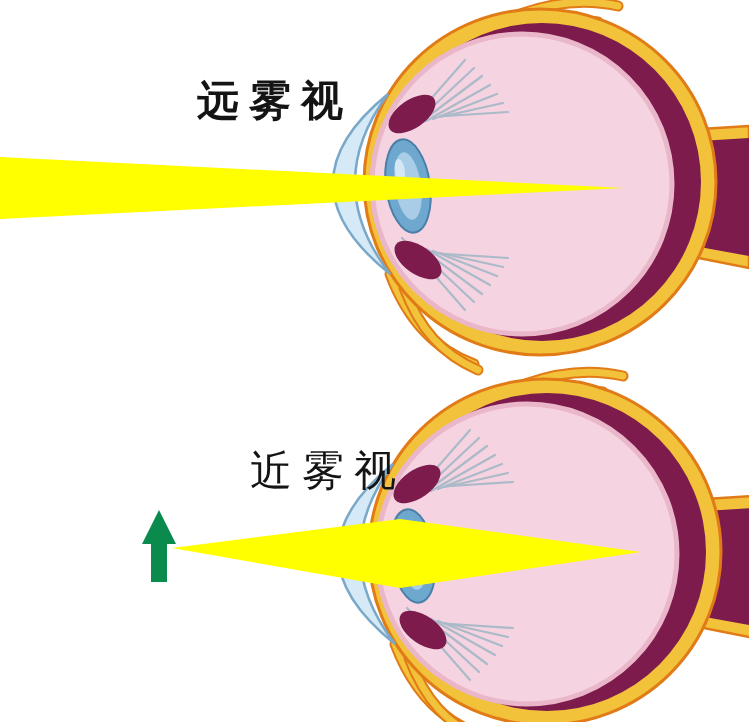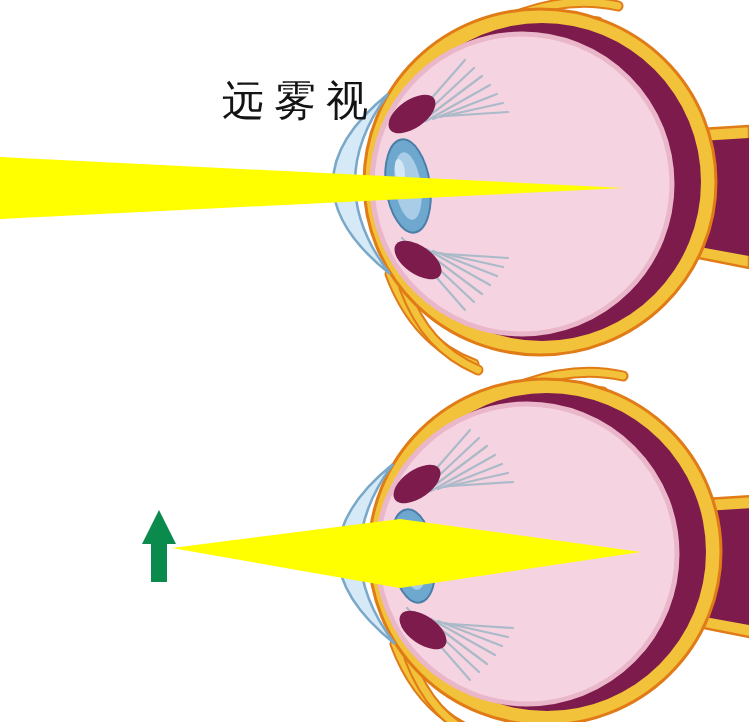--- a/index.html
+++ b/index.html
@@ -13,21 +13,21 @@
   .label{
     position:absolute;
     font-family:"Liberation Serif", serif;
     font-size:42px;
     font-weight:400;
     color:var(--c-label,#141414);
     letter-spacing:10px;
     white-space:nowrap;
     line-height:1;
   }
-  .label-top{left:222px;top:80px;}
+  .label-top{left:197px;top:80px;font-weight:bold;}
   .label-bottom{left:250px;top:450px;}
   svg{position:absolute;left:0;top:0;}
 </style>
 </head>
 <body>
 
 <div class="stage">
 
   <svg width="749" height="722" viewBox="0 0 749 722">
     <defs>
@@ -103,13 +103,14 @@
 
     <polygon points="172,548 400,519 641,552 400,588" fill="var(--c-beam,#ffff00)"></polygon>
 
     <g fill="var(--c-arrow,#0b8a4e)">
       <rect x="151" y="538" width="16" height="44"></rect>
       <polygon points="142,544 176,544 159,510"></polygon>
     </g>
   </svg>
 
   <div class="label label-top">远雾视</div>
+  <div class="label label-bottom">近雾视</div>
 </div>
 
 </body></html>

